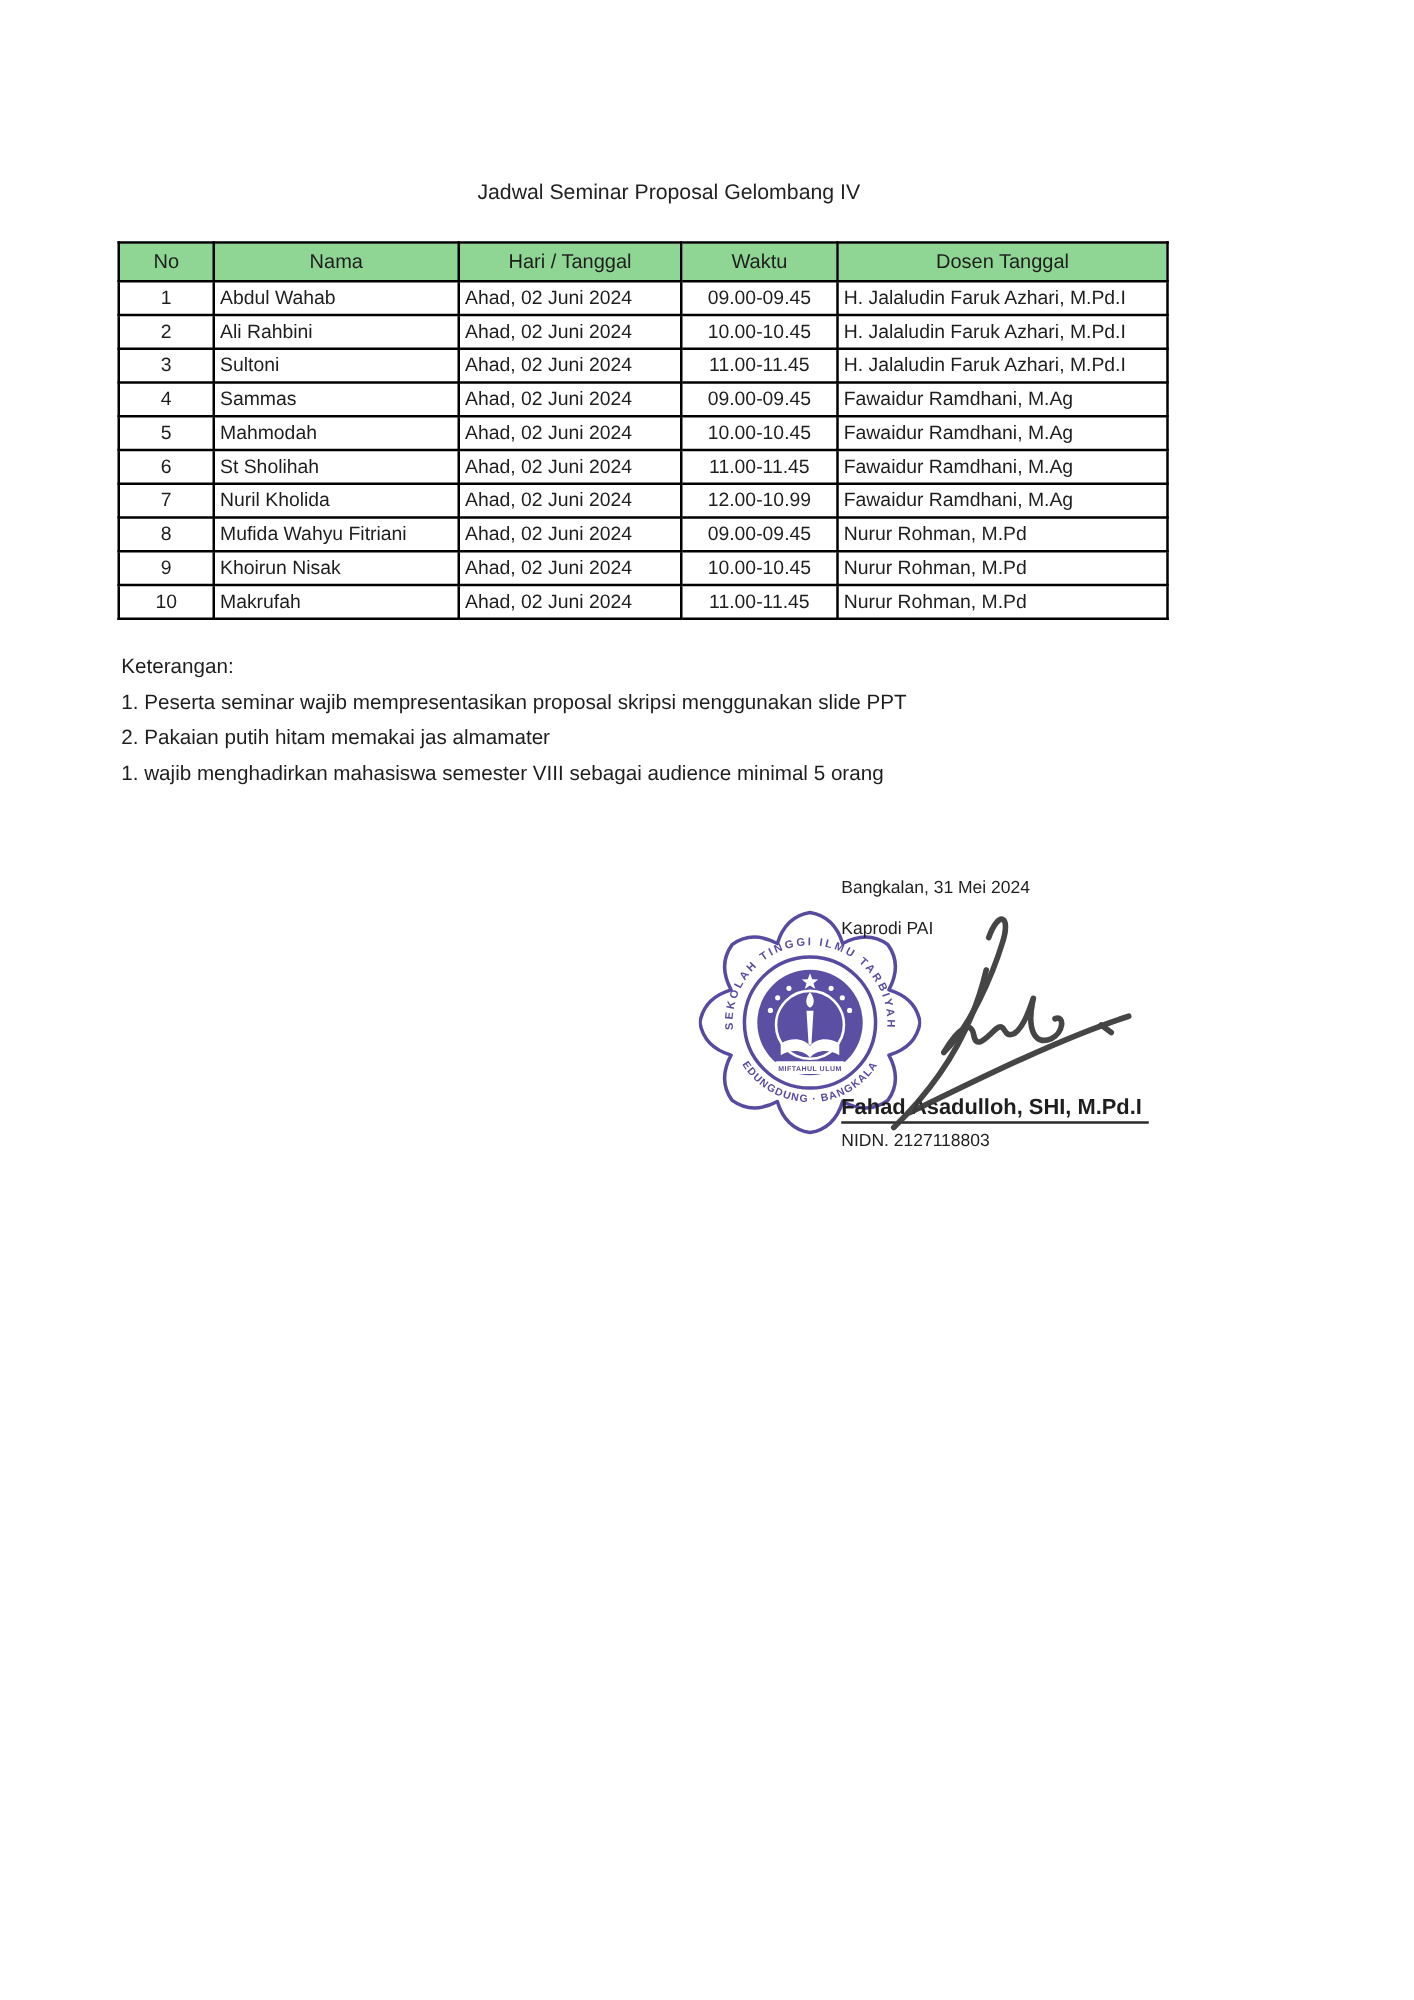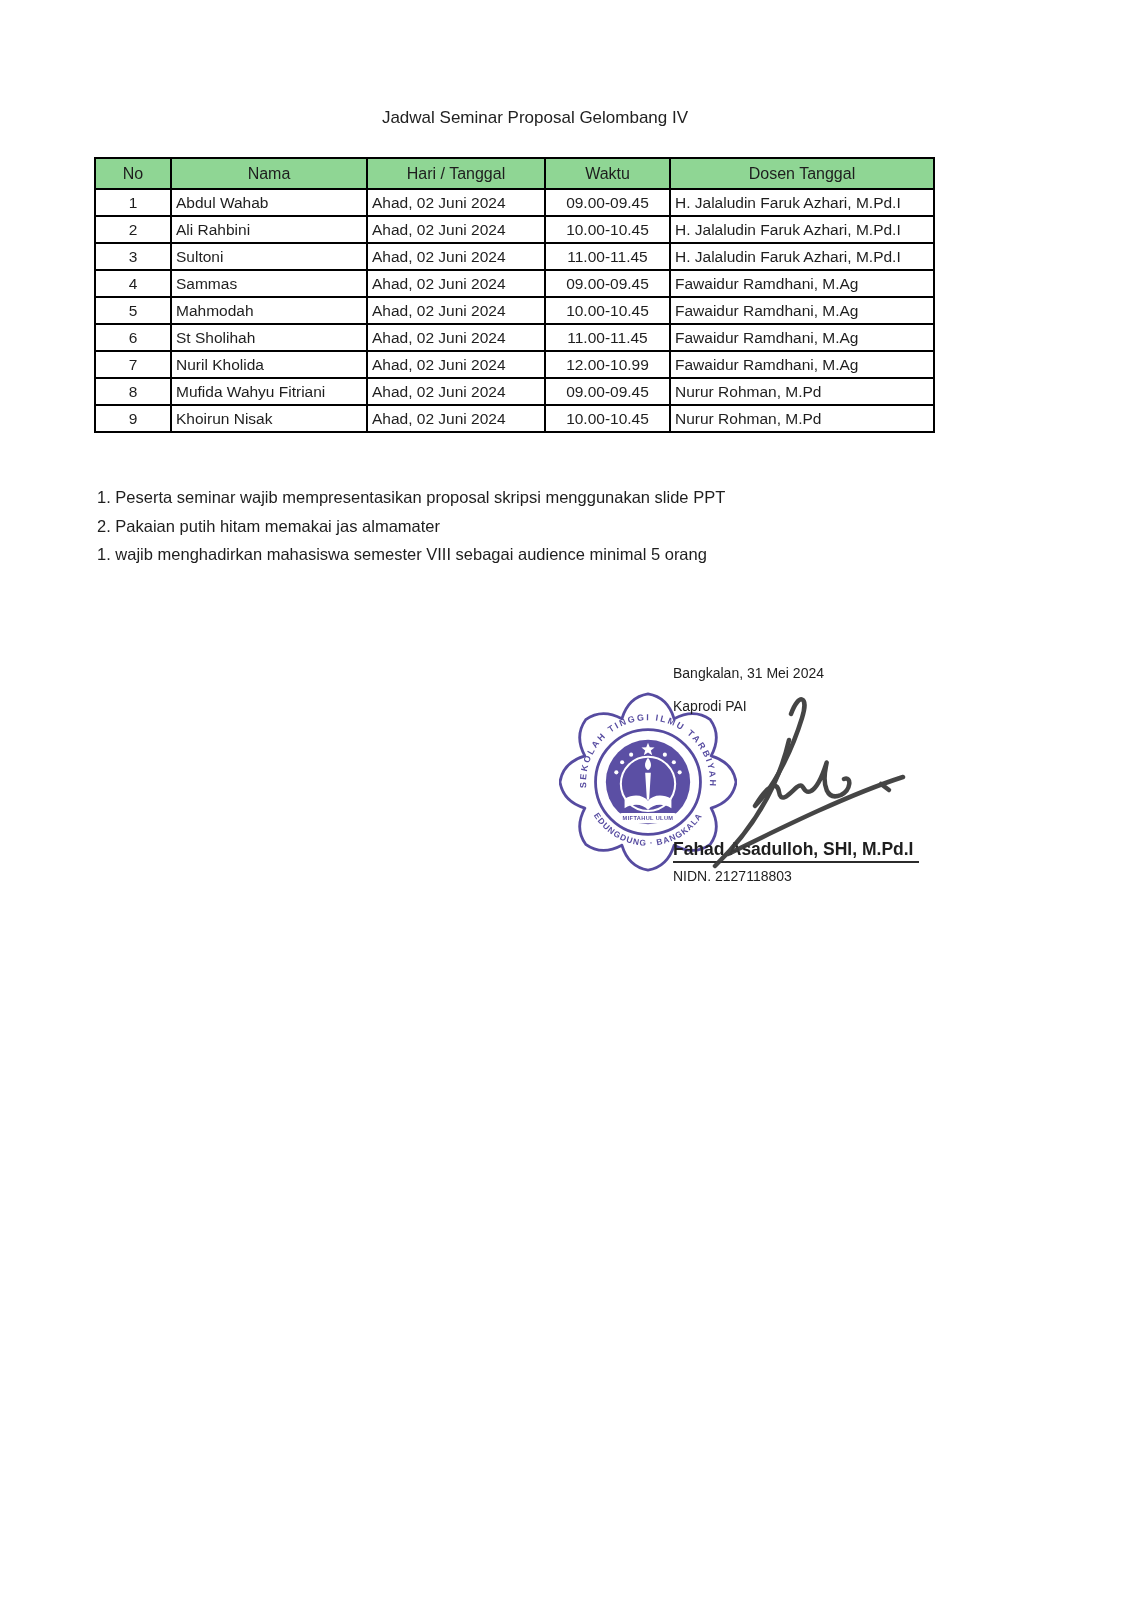--- a/index.html
+++ b/index.html
@@ -10,20 +10,21 @@
     --border:#000000;
   }
   *{box-sizing:border-box; margin:0; padding:0;}
   body{background:#ffffff; font-family:"Liberation Sans", sans-serif; color:var(--text);}
   .page{
     position:relative;
     width:1131px;
     height:1364px;
     background:#ffffff;
     overflow:hidden;
+    margin-top:36px;
   }
   .doc-title{
     position:absolute;
     top:108px; left:0; width:1070px;
     text-align:center;
     font-size:17px;
     color:#222;
   }
   table.schedule{
     position:absolute;
@@ -184,24 +185,32 @@
         <td class="c-waktu">09.00-09.45</td>
         <td class="c-penguji">Nurur Rohman, M.Pd</td>
       </tr>
       <tr>
         <td class="c-no">9</td>
         <td class="c-nama">Khoirun Nisak</td>
         <td class="c-hari">Ahad, 02 Juni 2024</td>
         <td class="c-waktu">10.00-10.45</td>
         <td class="c-penguji">Nurur Rohman, M.Pd</td>
       </tr>
+      <tr>
+        <td class="c-no">10</td>
+        <td class="c-nama">Makrufah</td>
+        <td class="c-hari">Ahad, 02 Juni 2024</td>
+        <td class="c-waktu">11.00-11.45</td>
+        <td class="c-penguji">Nurur Rohman, M.Pd</td>
+      </tr>
     </tbody>
   </table>
 
   <div class="notes">
+    <div>Keterangan:</div>
     <div>1. Peserta seminar wajib mempresentasikan proposal skripsi menggunakan slide PPT</div>
     <div>2. Pakaian putih hitam memakai jas almamater</div>
     <div>1. wajib menghadirkan mahasiswa semester VIII sebagai audience minimal 5 orang</div>
   </div>
 
   <div class="sig-block-text" style="top:665px;">Bangkalan, 31 Mei 2024</div>
   <div class="sig-block-text" style="top:698px;">Kaprodi PAI</div>
   <div class="sig-block-text sig-name" style="top:839px;">Fahad Asadulloh, SHI, M.Pd.I</div>
   <div class="sig-block-text" style="top:868px;">NIDN. 2127118803</div>
 

